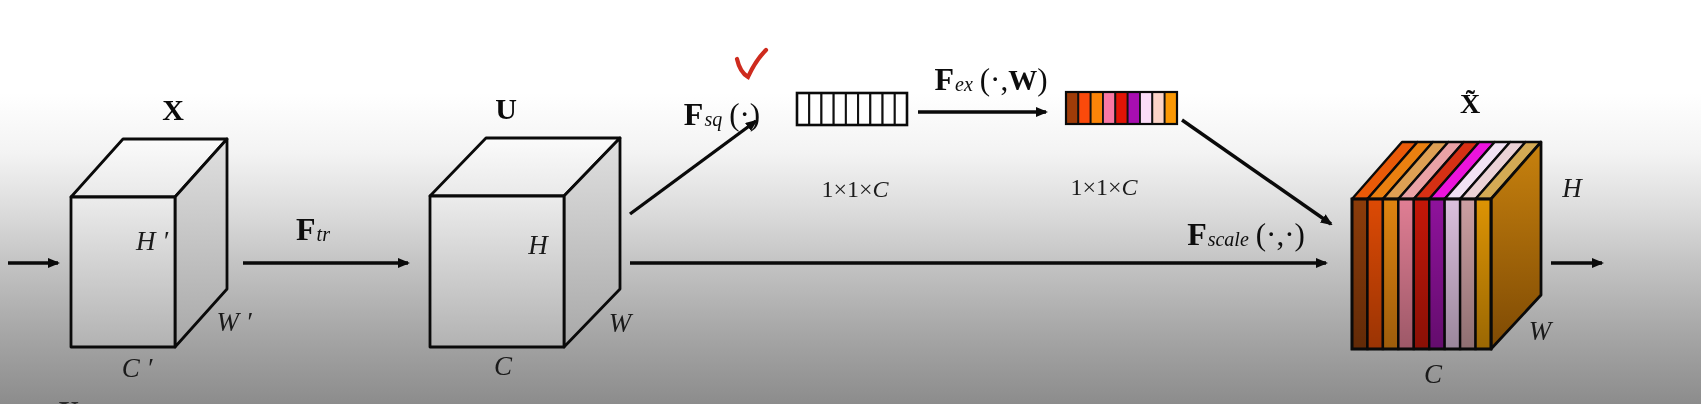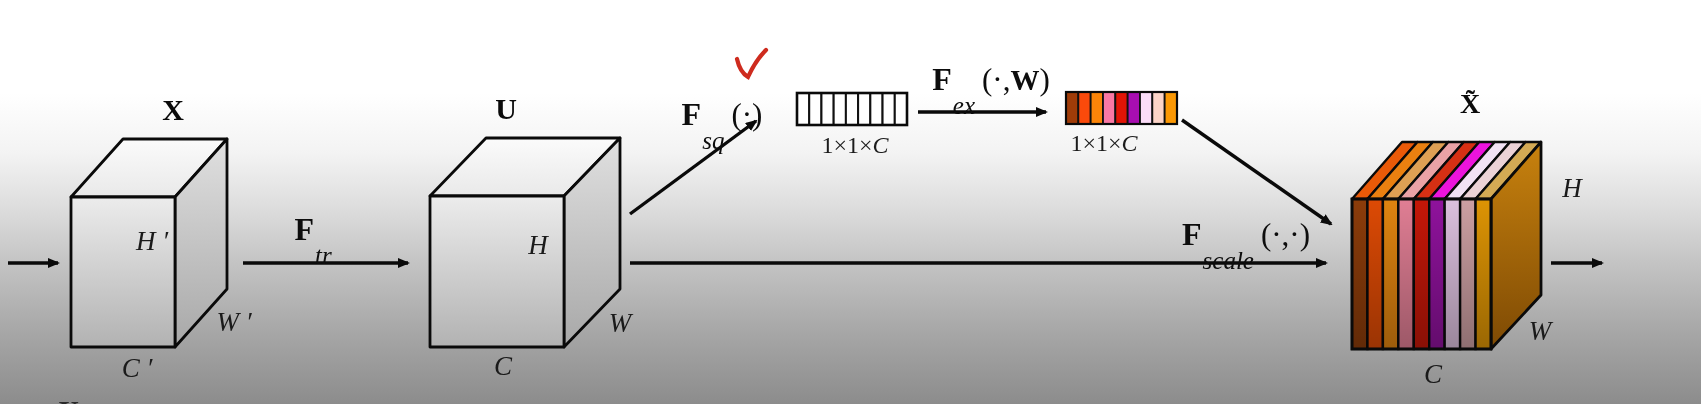--- a/index.html
+++ b/index.html
@@ -9,24 +9,24 @@
     background:linear-gradient(180deg,#ffffff 0%,#ffffff 23%,#f3f3f3 38%,#dcdcdc 52%,#c2c2c2 66%,#a7a7a7 82%,#8c8c8c 100%);
     font-family:"Liberation Serif","DejaVu Serif",serif;
     color:#111;
   }
   svg{position:absolute;left:0;top:0;}
   .lbl{position:absolute;transform:translate(-50%,-50%);white-space:nowrap;line-height:1;}
   .ser-it{font-style:italic;font-size:27px;color:#1a1a1a;}
   .cube-title{font-weight:bold;font-size:30px;color:#0a0a0a;}
   .fn{font-size:30px;color:#0d0d0d;display:flex;align-items:baseline;}
   .fn .F{font-weight:bold;font-size:32px;}
-  .fn .sub{font-style:italic;font-size:25px;position:relative;top:24px;margin-left:1px;}
+  .fn .sub{font-style:italic;font-size:20px;position:relative;top:1px;margin-left:1px;}
   .fn .args{font-size:31px;margin-left:7px;}
   .fn .argw{font-weight:bold;font-size:29px;}
-  .dims{font-size:24px;color:#1c1c1c;}
+  .dims{font-size:24px;color:#1c1c1c;margin-top:44px;}
   .dims .var{font-style:italic;}
   .partial{position:absolute;font-size:30px;font-weight:bold;color:#2a2a2a;}
 </style>
 </head>
 <body>
 
 <div id="stage">
 
   <svg width="1701" height="404" viewBox="0 0 1701 404">
     <defs>

